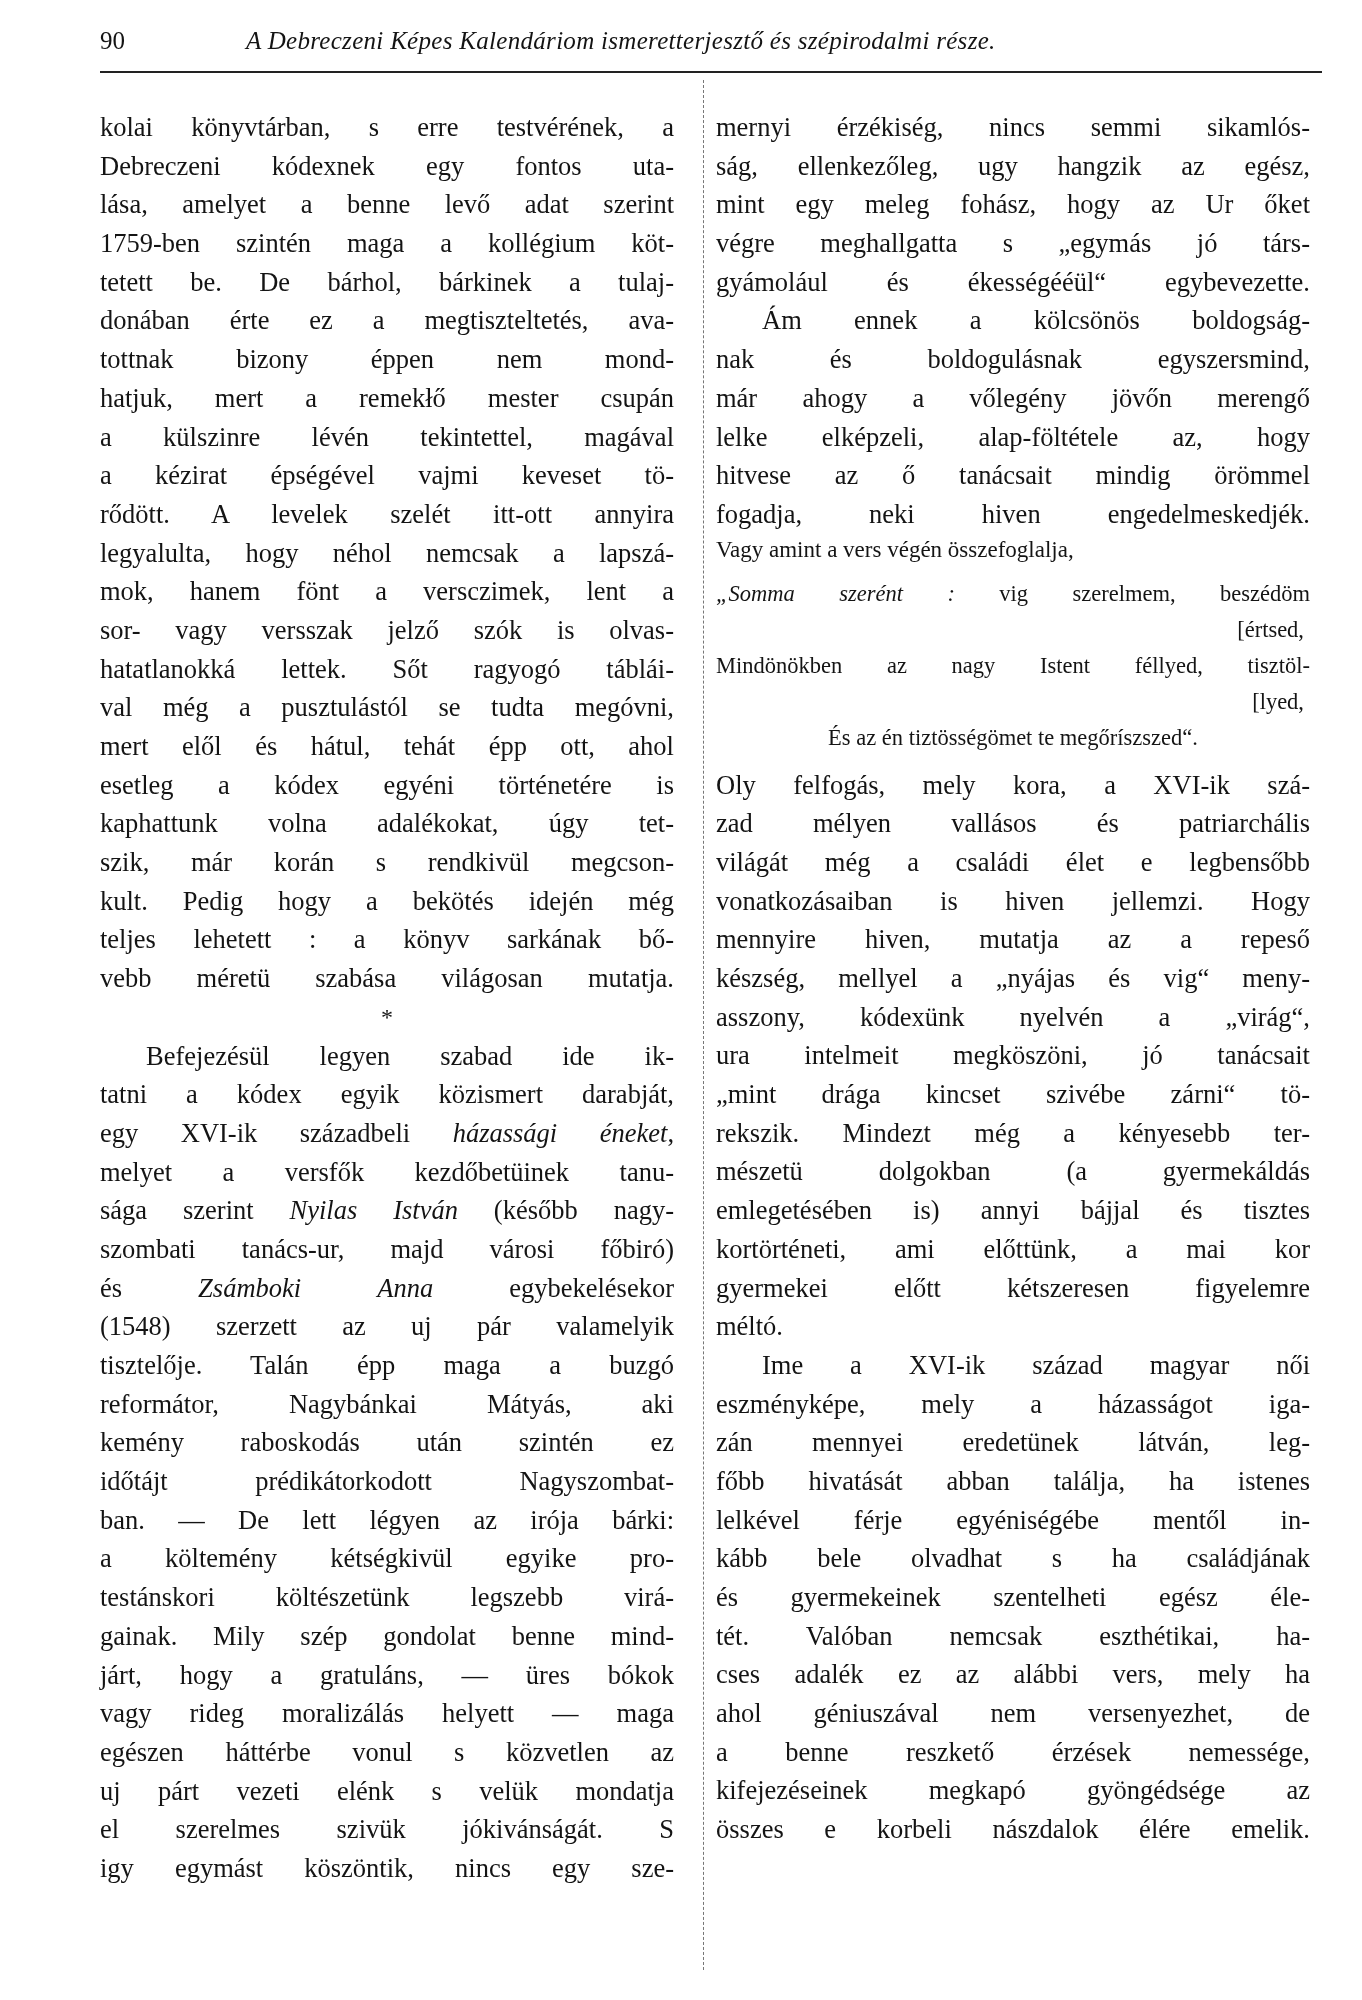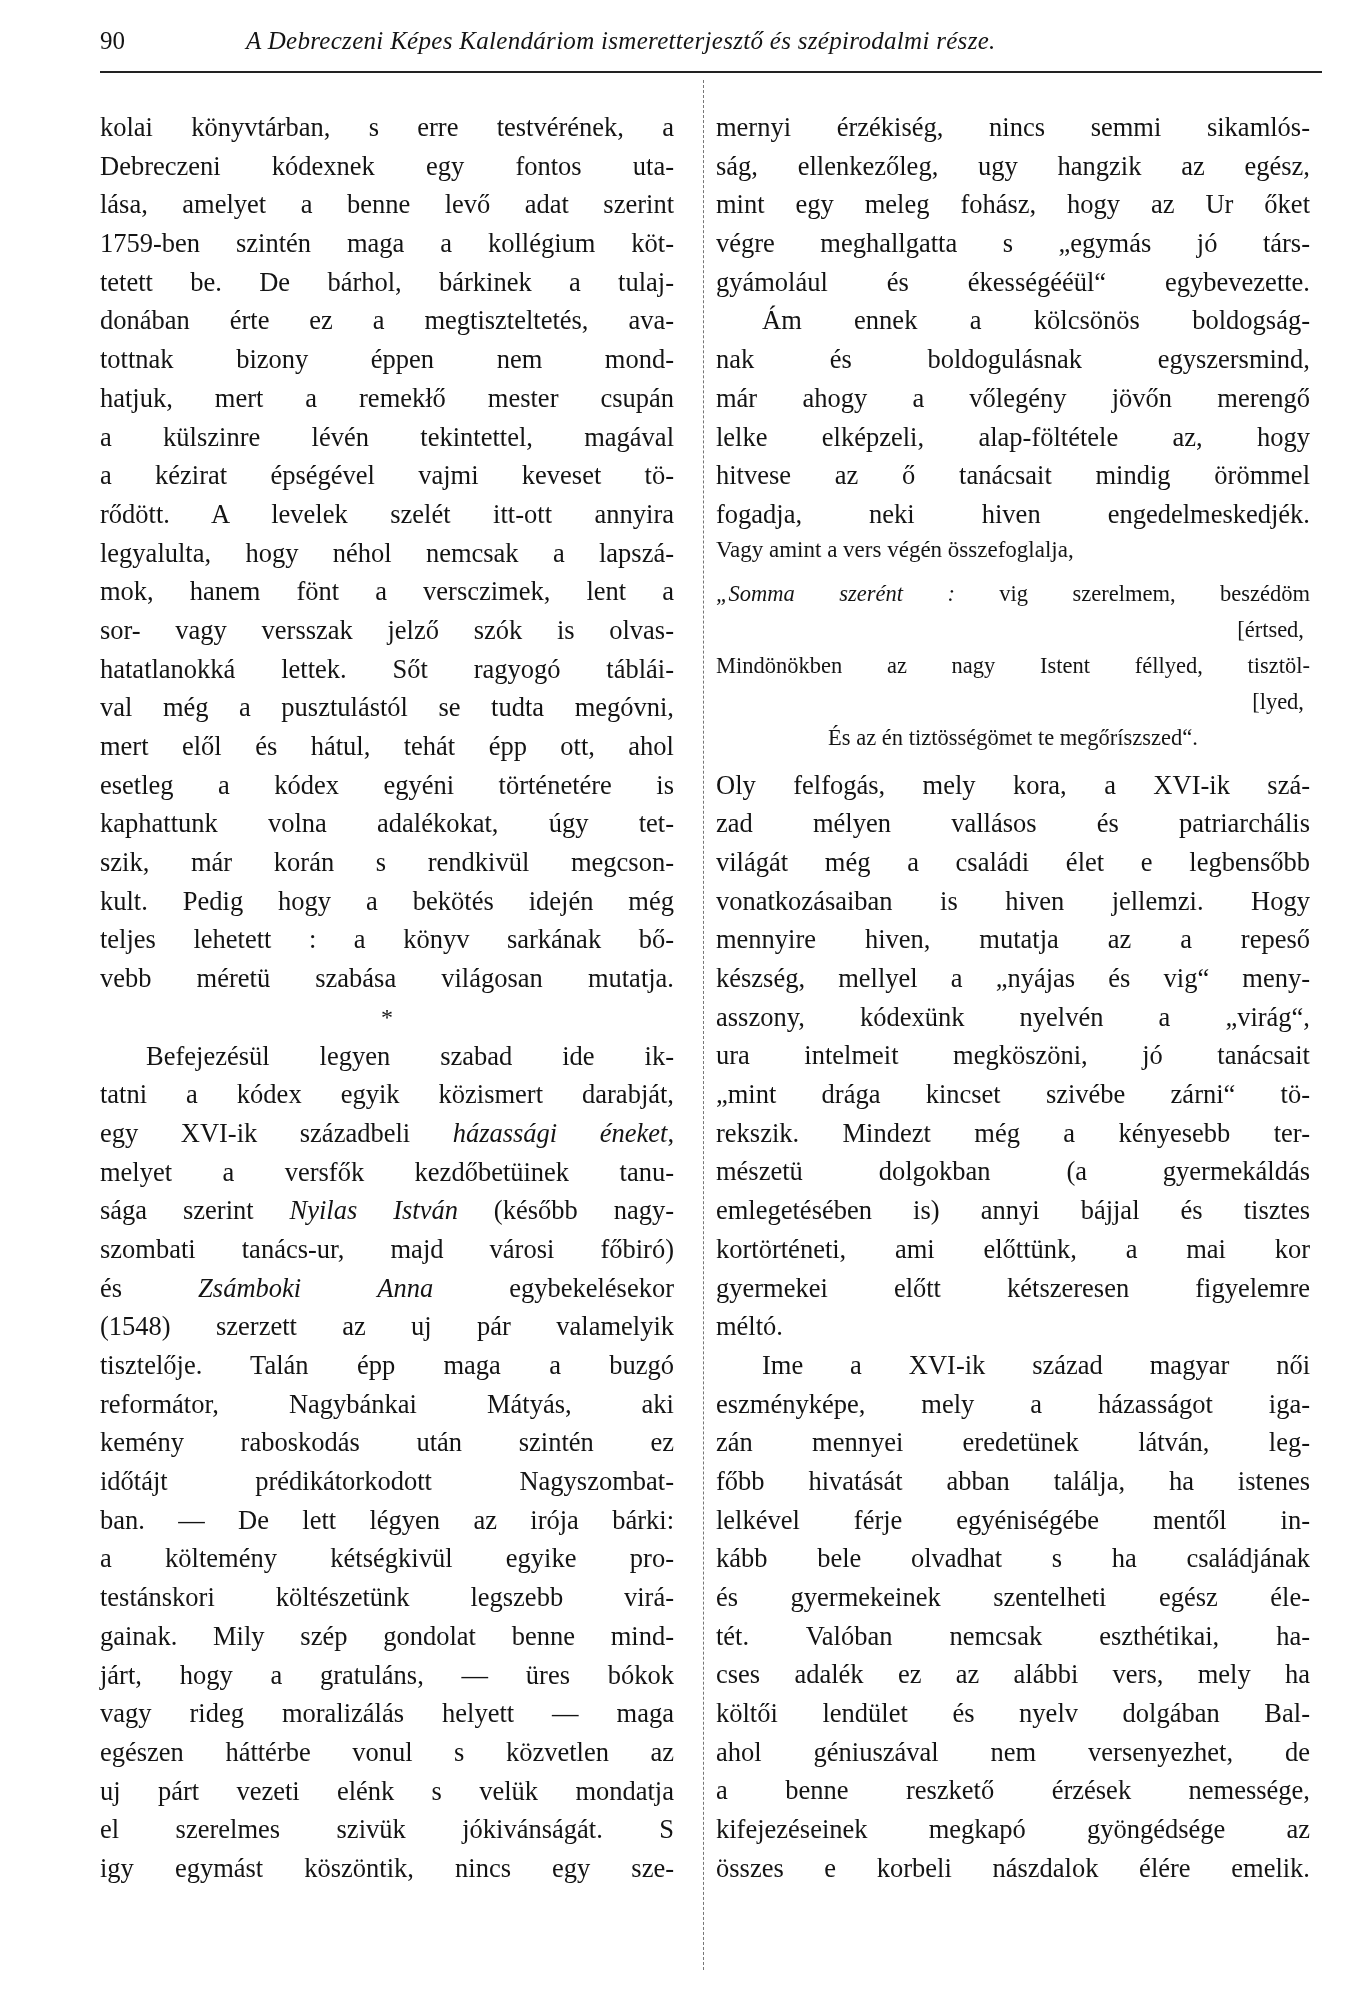--- a/index.html
+++ b/index.html
@@ -153,19 +153,18 @@
   <div>
     <span class="line indent">Ime a XVI-ik század magyar női</span>
     <span class="line">eszményképe, mely a házasságot iga-</span>
     <span class="line">zán mennyei eredetünek látván, leg-</span>
     <span class="line">főbb hivatását abban találja, ha istenes</span>
     <span class="line">lelkével férje egyéniségébe mentől in-</span>
     <span class="line">kább bele olvadhat s ha családjának</span>
     <span class="line">és gyermekeinek szentelheti egész éle-</span>
     <span class="line">tét. Valóban nemcsak eszthétikai, ha-</span>
     <span class="line">cses adalék ez az alábbi vers, mely ha</span>
-    <span class="line">költői lendület és nyelv dolgában Bal-</span>
     <span class="line">ahol géniuszával nem versenyezhet, de</span>
     <span class="line">a benne reszkető érzések nemessége,</span>
     <span class="line">kifejezéseinek megkapó gyöngédsége az</span>
     <span class="line">összes e korbeli nászdalok élére emelik.</span>
   </div>
 </div>
 
 </body></html>

